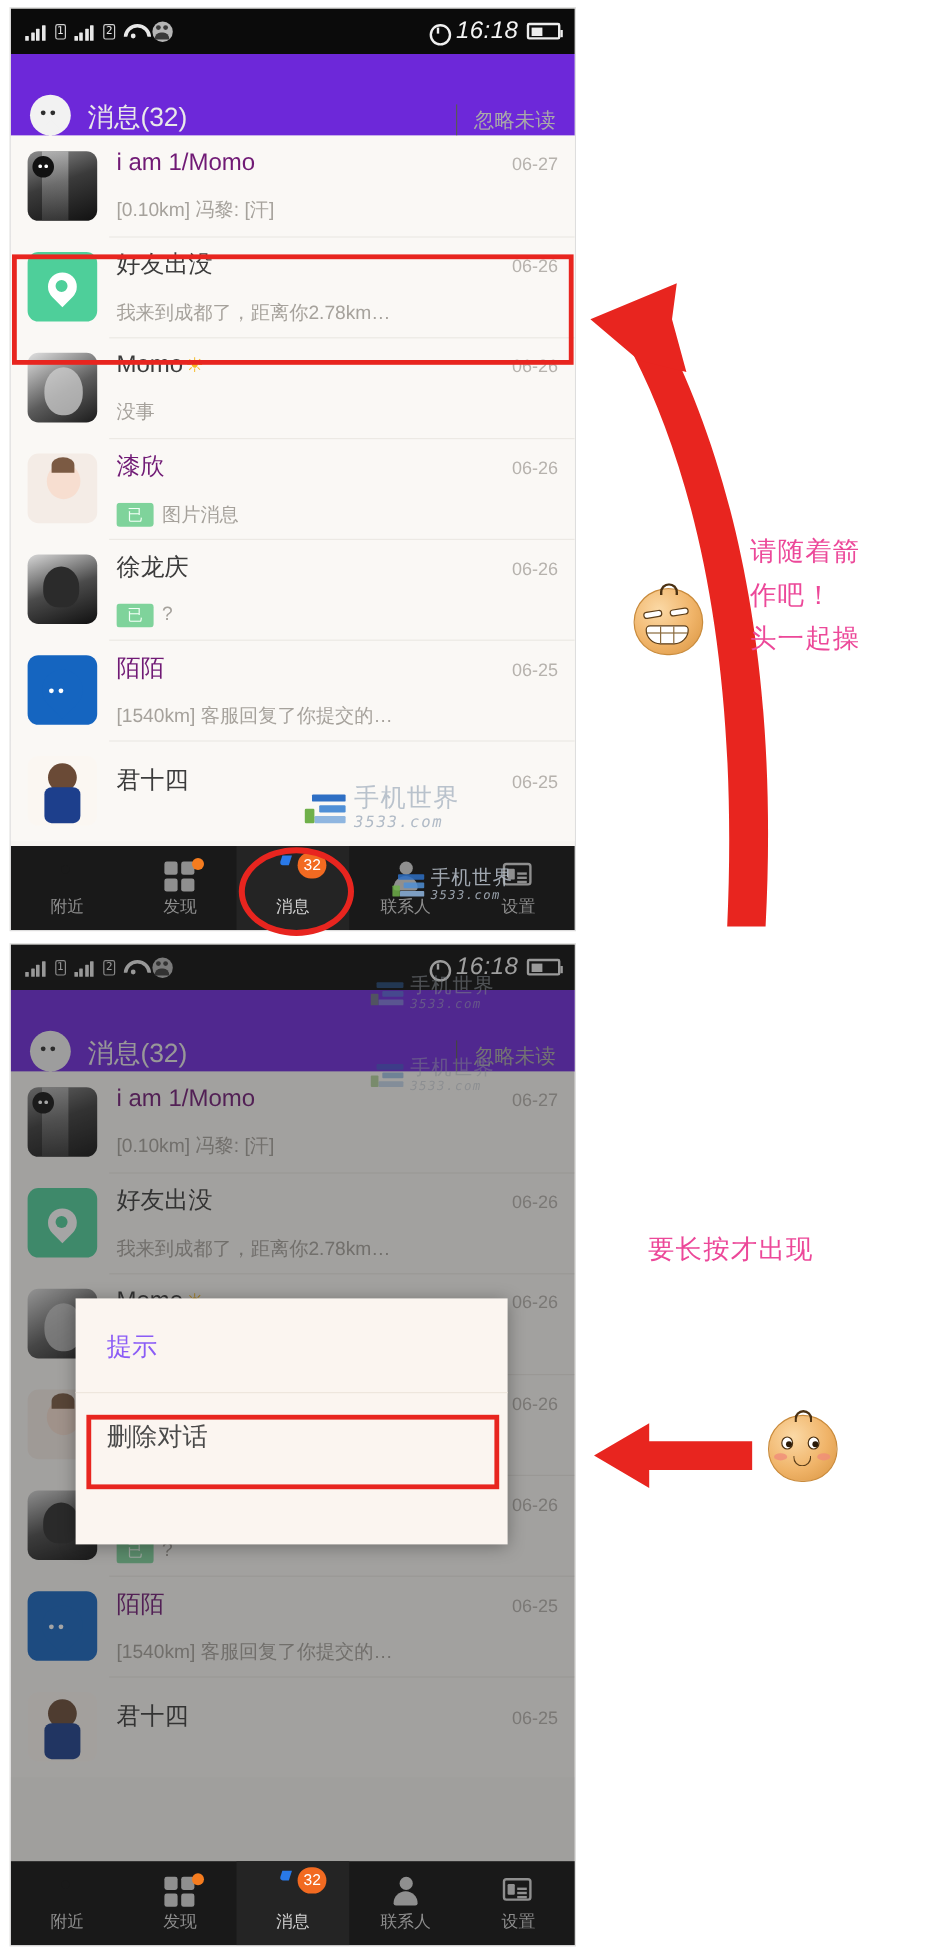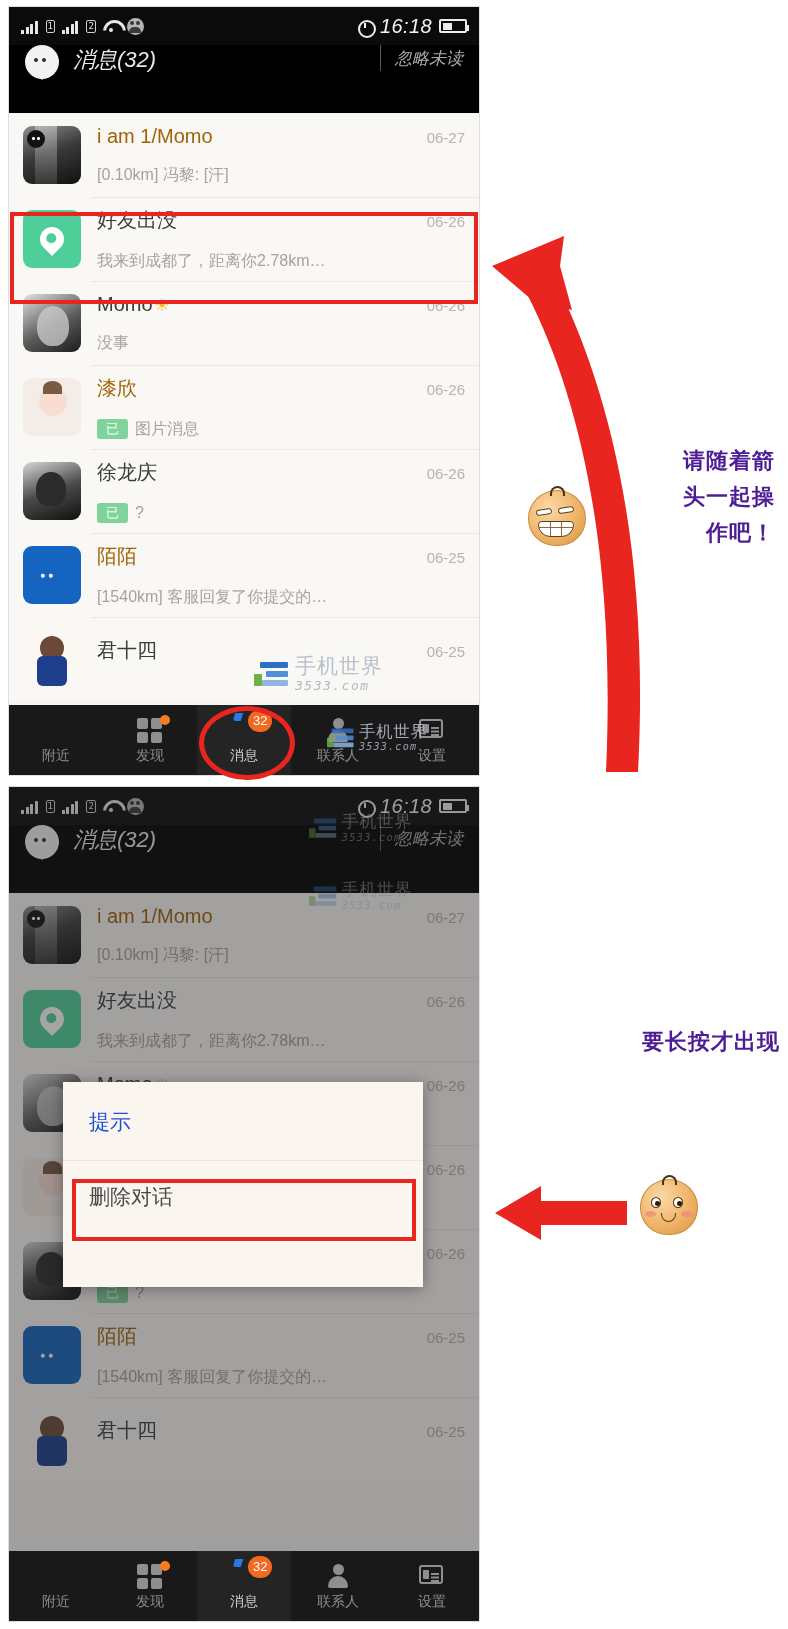--- a/index.html
+++ b/index.html
@@ -82,22 +82,22 @@
     position:relative; display:flex; align-items:center; padding:1.5px;
   }
   .battery::after{
     content:""; position:absolute; right:-4px; top:4px; width:2px; height:6px;
     background:#ededed;
   }
   .battery i { display:block; width:9px; height:100%; background:#ededed; }
 
   
   .appbar {
-    position:relative; height:68px; background:#000000;
-    display:flex; align-items:flex-start; padding:0 16px;font-style:italic;
+    position:relative; height:68px; background:#6d28d9;
+    display:flex; align-items:flex-end; padding:0 16px;
   }
   .appbar-logo {
     width:34px; height:34px; border-radius:50%;
     background:#f2f2f2; position:relative; flex:none;
   }
   .appbar-logo::before{
     content:""; position:absolute; left:9px; top:13px; width:4px; height:4px;
     border-radius:50%; background:#2e2e2e; box-shadow: 8px 0 0 #2e2e2e;
   }
   .appbar-logo::after{
@@ -181,21 +181,21 @@
     border-radius:50%; background:#6a4a36;
   }
   .av-anime::after{
     content:""; position:absolute; left:14px; top:26px; width:30px; height:30px;
     border-radius:6px; background:#1d3f8c;
   }
 
   .rowbody { flex:1; margin-left:16px; min-width:0; }
   .rowtop { display:flex; align-items:baseline; }
   .rname { font-size:20px; color:#3c3c3c; white-space:nowrap; }
-  .rname.accent { color:#a16207; }
+  .rname.accent { color:#701a75; }
   .rdate { margin-left:auto; font-size:15px; color:#b6b2ad; flex:none; padding-left:8px; }
   .rsub {
     margin-top:17px; font-size:16px; color:#a6a29c;
     white-space:nowrap; overflow:hidden; text-overflow:ellipsis;
     display:flex; align-items:center; gap:7px;
   }
   .readbadge {
     display:inline-block; background:#7fd39b; color:#f0fff5;
     font-size:13px; border-radius:3px; padding:1px 9px; flex:none;
   }
@@ -262,22 +262,22 @@
 
   
   .redbox {
     position:absolute; border:4px solid #e8251f; pointer-events:none; z-index:40;
   }
   .redellipse {
     position:absolute; border:5px solid #e8251f; border-radius:50%;
     pointer-events:none; z-index:45;
   }
   .anno-text {
-    position:absolute; color:#4c1d95; font-size:22px; font-weight:bold;
-    line-height:36px; letter-spacing:1px; text-align:right; z-index:50;
+    position:absolute; color:#ec4899; font-size:22px; font-weight:normal;
+    line-height:36px; letter-spacing:1px; text-align:left; z-index:50;
     font-family:"DejaVu Sans","Liberation Sans",sans-serif;
   }
   .arrow-svg { position:absolute; z-index:35; }
 
   .emoji-face {
     position:absolute; width:58px; height:56px; z-index:50;
   }
   .emoji-face .ball {
     position:absolute; inset:0; border-radius:50% 50% 48% 48%;
     background: radial-gradient(circle at 36% 32%, #fbd9a6 0%, #f0b469 55%, #d8933f 100%);
@@ -356,21 +356,21 @@
   .dim {
     position:absolute; left:0; right:0; top:0; bottom:0;
     background: rgba(40,40,40,0.42); z-index:25; pointer-events:none;
   }
   .dialog {
     position:absolute; left:54px; width:360px; top:295px;
     background:#fbf5f0; z-index:30;
     box-shadow: 0 2px 14px rgba(0,0,0,.35);
   }
   .dialog-title {
-    padding:26px 26px 24px; font-size:21px; color:#1d4ed8;
+    padding:26px 26px 24px; font-size:21px; color:#8b5cf6;
     border-bottom:1px solid #eee6dd;
   }
   .dialog-item {
     padding:22px 26px; font-size:21px; color:#4a4a4a;
   }
   .dialog-foot { height:54px; }
 </style>
 </head>
 <body>
 
@@ -596,22 +596,22 @@
   <div class="emoji-face" id="face1" style="left:528px; top:490px;">
     <span class="ball"></span>
     <span class="hair"></span>
     <span class="eyeL"></span>
       <span class="eyeR"></span>
     <span class="mouth"></span>
   </div>
 
   <div class="anno-text" style="left:625px; top:443px; width:150px;">
     <div>请随着箭</div>
+    <div>作吧！</div>
     <div>头一起操</div>
-    <div>作吧！</div>
   </div>
 
   <div class="phone" id="phone2">
 
     <div class="statusbar">
       <div class="sb-left">
         <span class="sig">
             <i></i>
             <i></i>
             <i></i>

